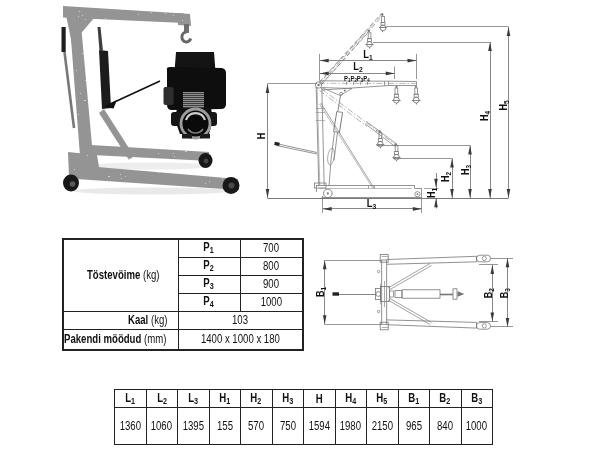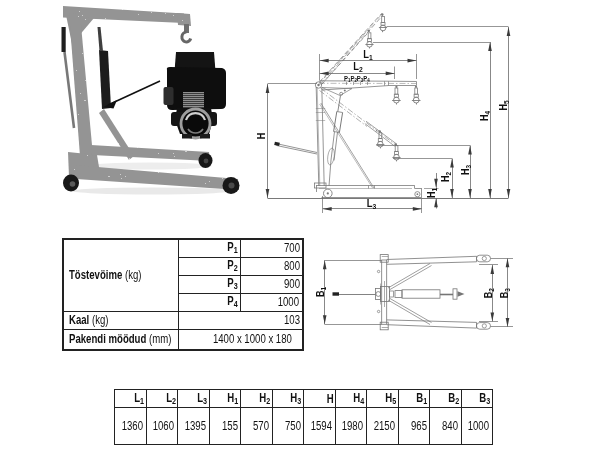--- a/index.html
+++ b/index.html
@@ -1,25 +1,25 @@
 <!DOCTYPE html>
 <html><head>
 <meta charset="utf-8">
 <style>
   html,body{margin:0;padding:0;}
   body{width:600px;height:450px;position:relative;background:#ffffff;
        font-family:"Liberation Sans", sans-serif;}
   #cv{position:absolute;left:0;top:0;}
   table{border-collapse:collapse;position:absolute;table-layout:fixed;}
   td{border:1px solid #222;font-size:12px;color:#111;padding:0;
-     text-align:right;vertical-align:middle;line-height:1;}
+     text-align:center;vertical-align:middle;line-height:1;}
   sub{font-size:9px;vertical-align:-2px;}
   .b{font-weight:bold;}
   #t1{left:62px;top:238px;width:242px;height:113px;border:2px solid #222;}
-  #t1 td.lbl{text-align:left;padding-left:5px;white-space:nowrap;}
+  #t1 td.lbl{text-align:right;white-space:nowrap;}
   .nr{display:inline-block;transform:scaleX(0.8);transform-origin:0 50%;white-space:nowrap;}
   .nrc{display:inline-block;transform:scaleX(0.8);transform-origin:50% 50%;white-space:nowrap;}
   #t2{left:114px;top:389px;width:379px;height:56px;border:1px solid #222;}
   #t2 td{font-size:12px;}
 </style>
 </head>
 <body>
 <svg id="cv" width="600" height="450" viewBox="0 0 600 450">
 <defs>
 <filter id="spk" x="-5%" y="-5%" width="110%" height="110%">

